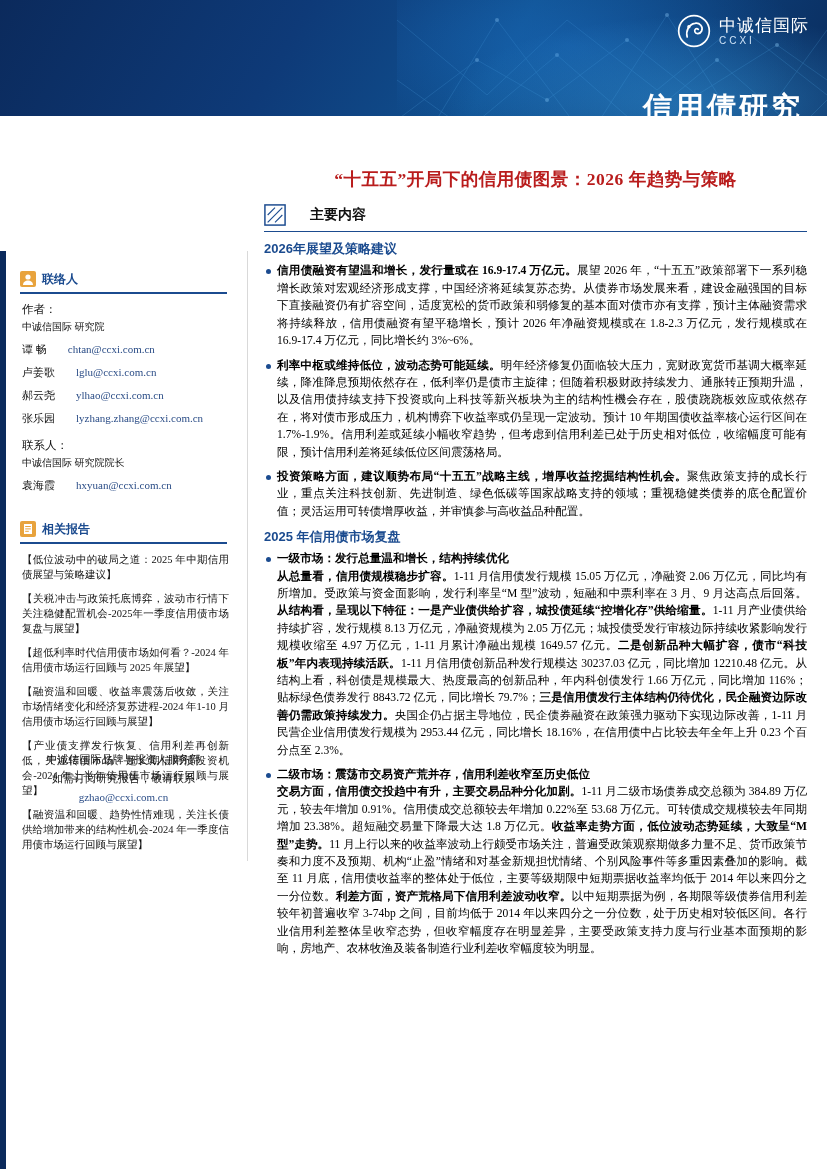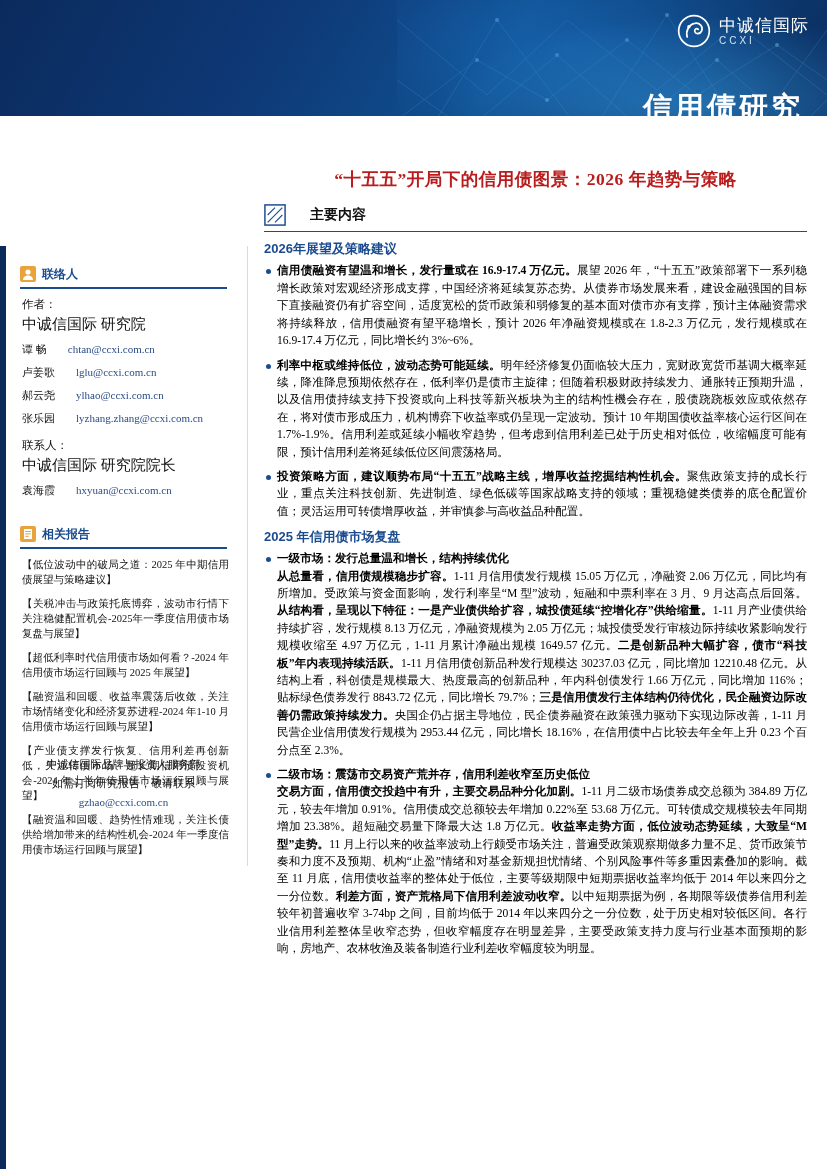--- a/index.html
+++ b/index.html
@@ -71,21 +71,21 @@
     margin: 6px 0 4px 6px;
   }
   .side-head .ico { width: 16px; height: 16px; flex: 0 0 16px; }
   .side-head .txt {
     color: #1b4b8f; font-size: 12px; font-weight: bold;
     font-family: "Liberation Sans", sans-serif;
   }
   .side-rule { height: 2px; background: #1b4b8f; margin: 2px 6px 8px 6px; }
   .side-block { padding: 0 6px 10px 8px; }
   .side-label { font-size: 11.5px; color: #111; margin: 3px 0; }
-  .side-org { font-size: 15px; color: #111; margin: 2px 0 5px 0; }
+  .side-org { font-size: 10px; color: #111; margin: 2px 0 5px 0; }
   .person { display: flex; align-items: baseline; gap: 21px; font-size: 11px; margin: 8px 0; }
   .person .nm { color: #111; white-space: nowrap; }
   .person .em { color: #2a4c86; }
   .rep-list { padding: 0 4px 0 8px; }
   .rep-item {
     font-size: 10.5px; color: #111; line-height: 15px;
     margin-bottom: 9px; text-align: justify;
   }
   .side-foot {
     position: absolute; left: 12px; right: 12px; bottom: 54px;

